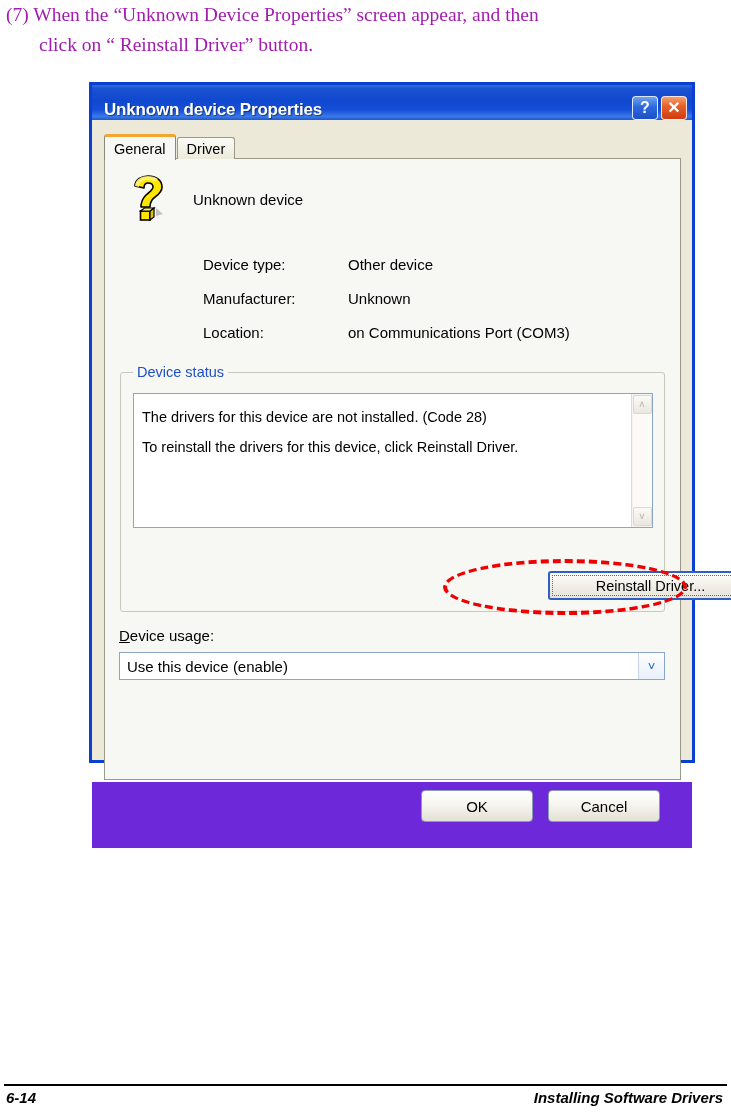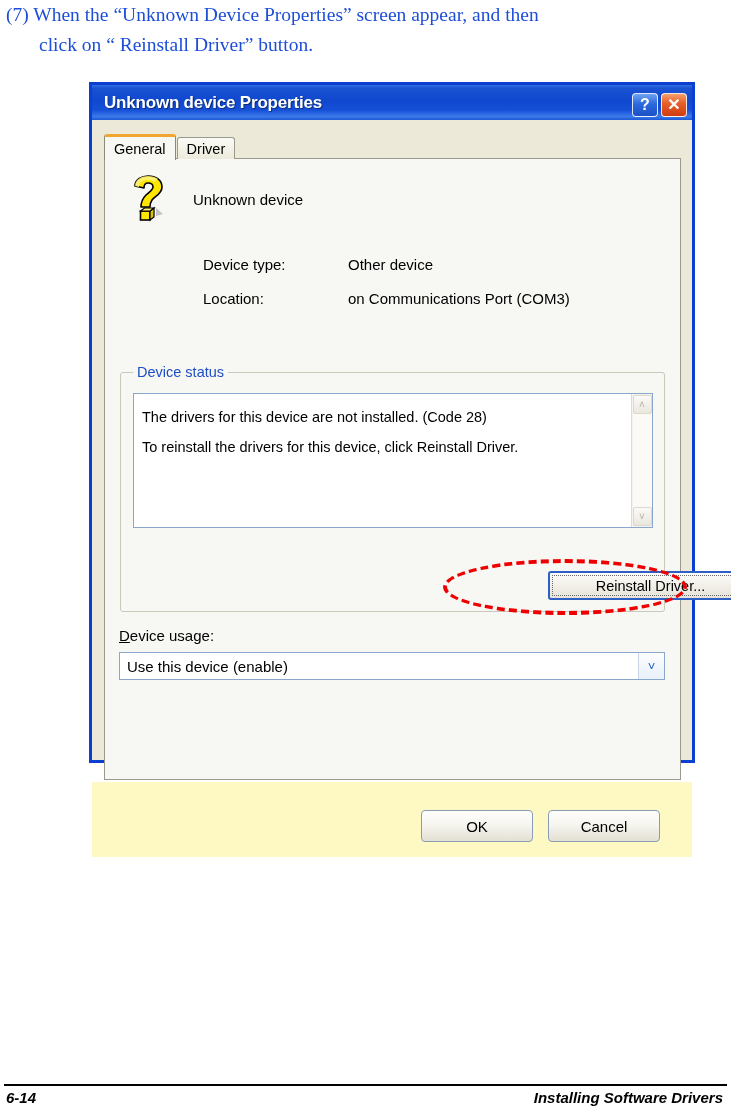--- a/index.html
+++ b/index.html
@@ -17,21 +17,21 @@
 
   
   .instruction {
     position: absolute;
     left: 6px;
     top: 0px;
     width: 712px;
     font-family: "Liberation Serif", serif;
     font-size: 19.5px;
     line-height: 30px;
-    color: #1d4ed8;
+    color: #a21caf;
   }
   .instruction .line2 {
     display: block;
     padding-left: 33px;
   }
 
   
   .dialog {
     position: absolute;
     left: 89px;
@@ -44,22 +44,22 @@
     background: #ece9d8;
     font-family: "Liberation Sans", sans-serif;
   }
 
   .titlebar {
     height: 38px;
     background: linear-gradient(to bottom,
         #2f6fe0 0%, #1a52d2 10%, #0f47cf 45%, #1750d8 72%, #3a7ae8 90%, #1d57d6 100%);
     background-color: #0a3fd0;
     display: flex;
-    align-items: flex-start;
-    padding: 8px 5px 0 12px;
+    align-items: flex-end;
+    padding: 0 5px 0 12px;
     position: relative;
     box-sizing: border-box;
     border-left: 3px solid #0a3fd0;
     border-right: 3px solid #0a3fd0;
     border-top: 3px solid #0a3fd0;
     margin: -0px -3px 0 -3px;
   }
   .title-text {
     color: #ffffff;
     font-family: "Liberation Sans", sans-serif;
@@ -333,26 +333,26 @@
     font-size: 13px;
     box-sizing: border-box;
   }
 
   
   .dlg-footer {
     position: absolute;
     left: 0;
     top: 700px;
     width: 600px;
-    height: 75px;
-    background: #fef9c3;
+    height: 66px;
+    background: #6d28d9;
     display: flex;
     justify-content: flex-end;
     align-items: flex-start;
-    padding-top: 28px;
+    padding-top: 8px;
     box-sizing: border-box;
   }
   .dlg-btn {
     width: 112px;
     height: 32px;
     margin-left: 15px;
     background: linear-gradient(to bottom, #fefefd 0%, #f6f5ef 45%, #e3e0d4 100%);
     border: 1px solid #8a9bb5;
     border-radius: 4px;
     display: flex;
@@ -435,20 +435,24 @@
       </div>
       <div class="device-name">Unknown device</div>
     </div>
 
     <div class="props">
       <div class="prop-row">
         <div class="prop-label">Device type:</div>
         <div class="prop-value">Other device</div>
       </div>
       <div class="prop-row">
+        <div class="prop-label">Manufacturer:</div>
+        <div class="prop-value">Unknown</div>
+      </div>
+      <div class="prop-row">
         <div class="prop-label">Location:</div>
         <div class="prop-value">on Communications Port (COM3)</div>
       </div>
     </div>
 
     <div class="groupbox">
       <div class="groupbox-title">Device status</div>
 
       <div class="status-box">
         <div class="status-text">

